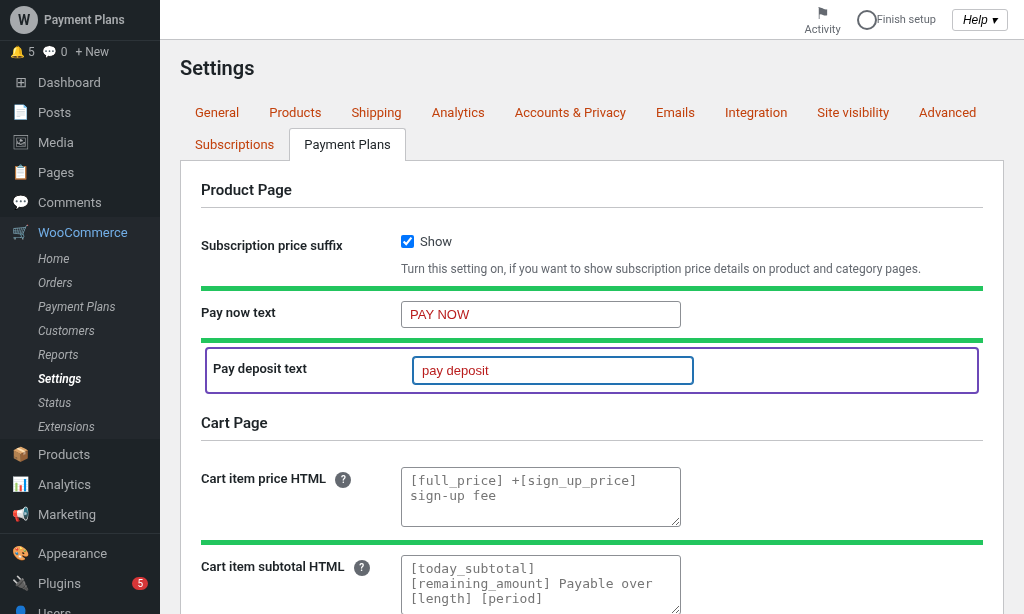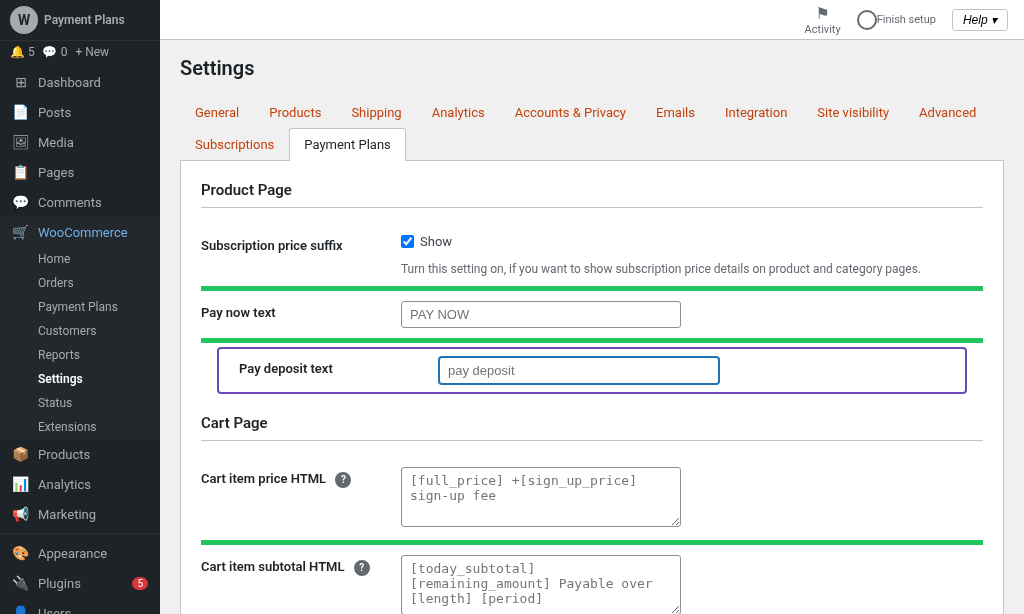--- a/index.html
+++ b/index.html
@@ -15,21 +15,21 @@
     .site-name { color: #a7aaad; font-size: 12px; font-weight: 600; }
     .notif-bar { display: flex; align-items: center; gap: 8px; padding: 4px 10px; }
     .notif-item { color: #a7aaad; font-size: 12px; display: flex; align-items: center; gap: 3px; }
 
     .sidebar-menu { padding: 4px 0; }
     .menu-item { display: flex; align-items: center; gap: 8px; padding: 6px 12px; cursor: pointer; color: #a7aaad; font-size: 13px; text-decoration: none; }
     .menu-item.active { background: #2271b1; color: #fff; }
     .menu-item.active-parent { background: #23282d; color: #72aee6; }
     .menu-icon { width: 18px; height: 18px; display: flex; align-items: center; justify-content: center; font-size: 14px; flex-shrink: 0; }
     .menu-badge { background: #d63638; color: #fff; border-radius: 10px; padding: 1px 5px; font-size: 10px; margin-left: auto; }
-    .sub-menu { background: #23282d; }
+    .sub-menu { background: #23282d; font-style: italic; }
     .sub-menu .menu-item { padding: 5px 12px 5px 38px; font-size: 12px; }
     .sub-menu .menu-item.active { background: transparent; color: #fff; font-weight: 600; }
     .separator { height: 1px; background: #2c3338; margin: 4px 0; }
 
     
     .main { flex: 1; display: flex; flex-direction: column; overflow: hidden; }
     .content-area { flex: 1; overflow-y: auto; padding: 16px 20px; }
 
     
     .page-header { display: flex; align-items: center; justify-content: space-between; margin-bottom: 16px; }
@@ -50,21 +50,21 @@
 
     
     .settings-content { background: #fff; border: 1px solid #c3c4c7; border-top: none; padding: 20px; }
     .section-title { font-size: 15px; font-weight: 600; color: #1d2327; margin-bottom: 16px; padding-bottom: 8px; border-bottom: 1px solid #c3c4c7; }
 
     
     .form-row { display: flex; align-items: flex-start; padding: 10px 0; border-bottom: 5px solid #22c55e; gap: 20px; }
     .form-label { width: 180px; font-size: 13px; font-weight: 600; color: #1d2327; padding-top: 4px; flex-shrink: 0; }
     .form-field { flex: 1; }
     .form-desc { font-size: 12px; color: #646970; margin-top: 13px; }
-    .form-input { width: 280px; padding: 5px 8px; border: 1px solid #8c8f94; border-radius: 3px; font-size: 13px; color: #737373; background: #fff; }
+    .form-input { width: 280px; padding: 5px 8px; border: 1px solid #8c8f94; border-radius: 3px; font-size: 13px; color: #b91c1c; background: #fff; }
     .form-input.active-field { border-color: #2271b1; box-shadow: 0 0 0 1px #2271b1; outline: none; }
     textarea.form-input { width: 280px; height: 60px; resize: vertical; }
     .checkbox-label { display: flex; align-items: center; gap: 6px; font-size: 13px; color: #3c434a; }
     .info-icon { display: inline-flex; align-items: center; justify-content: center; width: 16px; height: 16px; background: #646970; color: #fff; border-radius: 50%; font-size: 10px; cursor: pointer; flex-shrink: 0; margin-left: 6px; }
   </style>
 </head>
 <body>
 
 <div class="layout">
 
@@ -210,21 +210,21 @@
           </div>
         </div>
 
         <div class="form-row">
           <div class="form-label">Pay now text</div>
           <div class="form-field">
             <input type="text" class="form-input" value="PAY NOW" style="">
           </div>
         </div>
 
-        <div class="form-row" style="border: 2px solid #6c48b8; border-radius: 4px; padding: 8px 20px; margin: 4px 16px;">
+        <div class="form-row" style="border: 2px solid #6c48b8; border-radius: 4px; padding: 8px 6px; margin: 4px 4px;">
           <div class="form-label">Pay deposit text</div>
           <div class="form-field">
             <input type="text" class="form-input active-field" placeholder="pay deposit" value="pay deposit" style="">
           </div>
         </div>
 
         <h2 class="section-title" style="margin-top: 20px;">Cart Page</h2>
 
         <div class="form-row">
           <div class="form-label">

